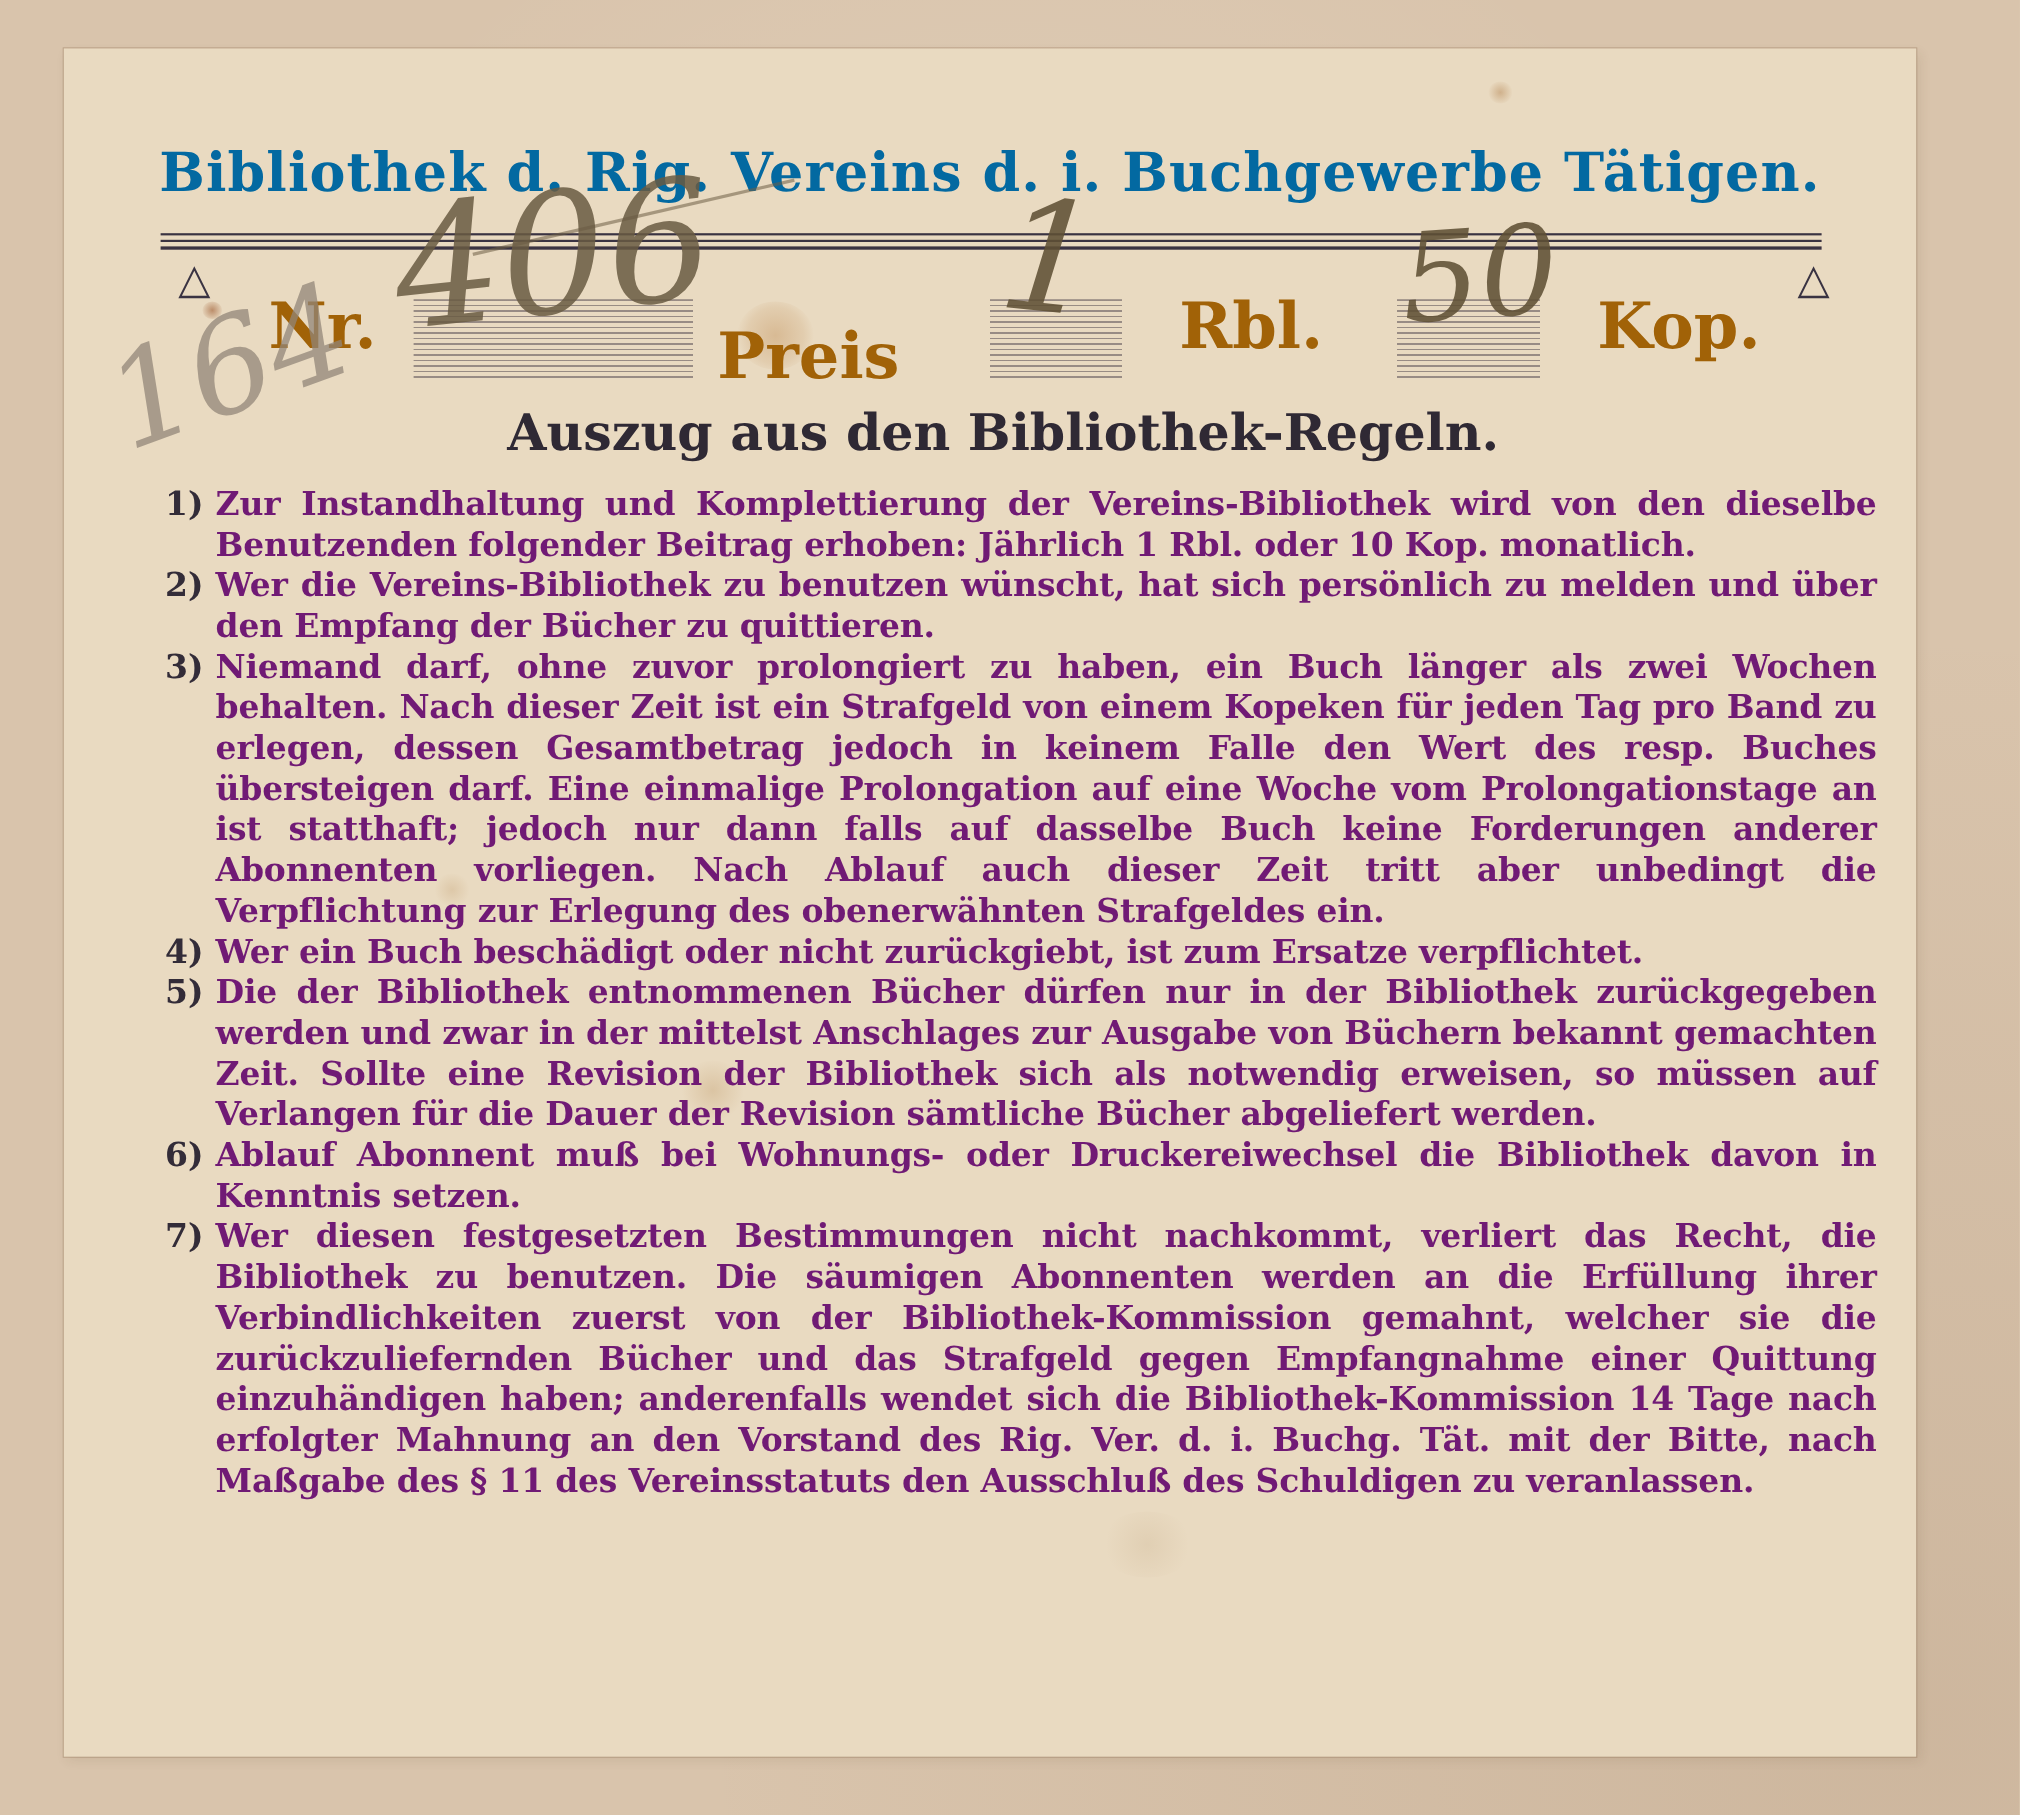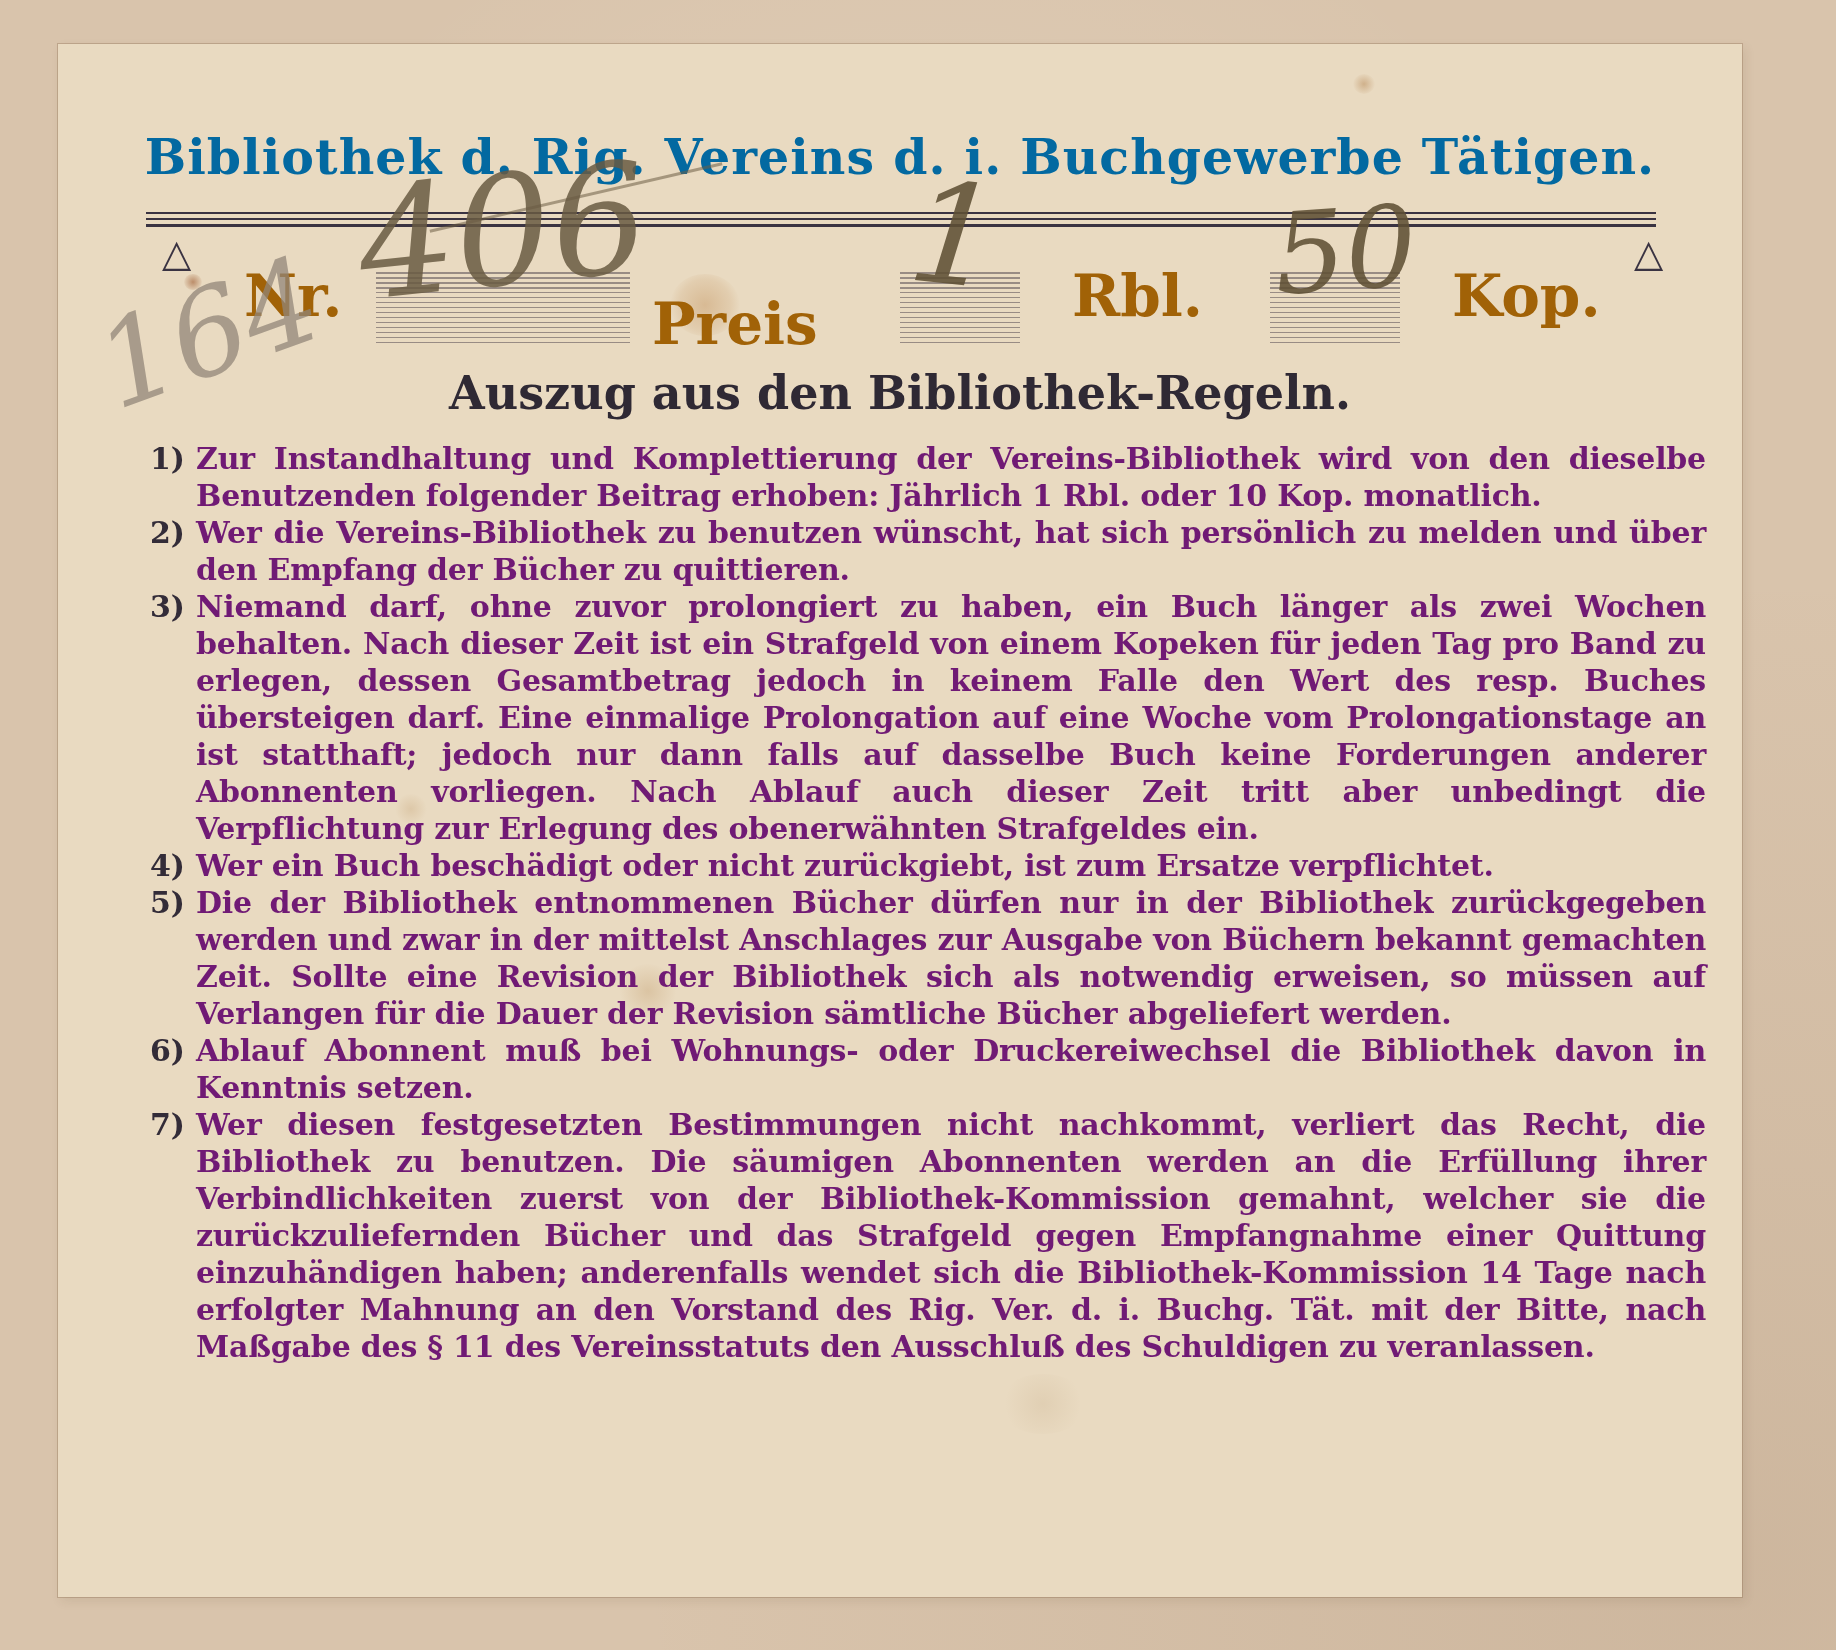--- a/index.html
+++ b/index.html
@@ -160,20 +160,21 @@
   .section-heading {
     position: absolute;
     left: 0;
     top: 322px;
     width: 100%;
     text-align: center;
     font-size: 46px;
     font-weight: bold;
     color: #2f2934;
     white-space: nowrap;
+    padding-left: 12px;
   }
 
   .rules {
     position: absolute;
     left: 92px;
     top: 396px;
     width: 1556px;
     list-style: none;
     margin: 0;
     padding: 0;

